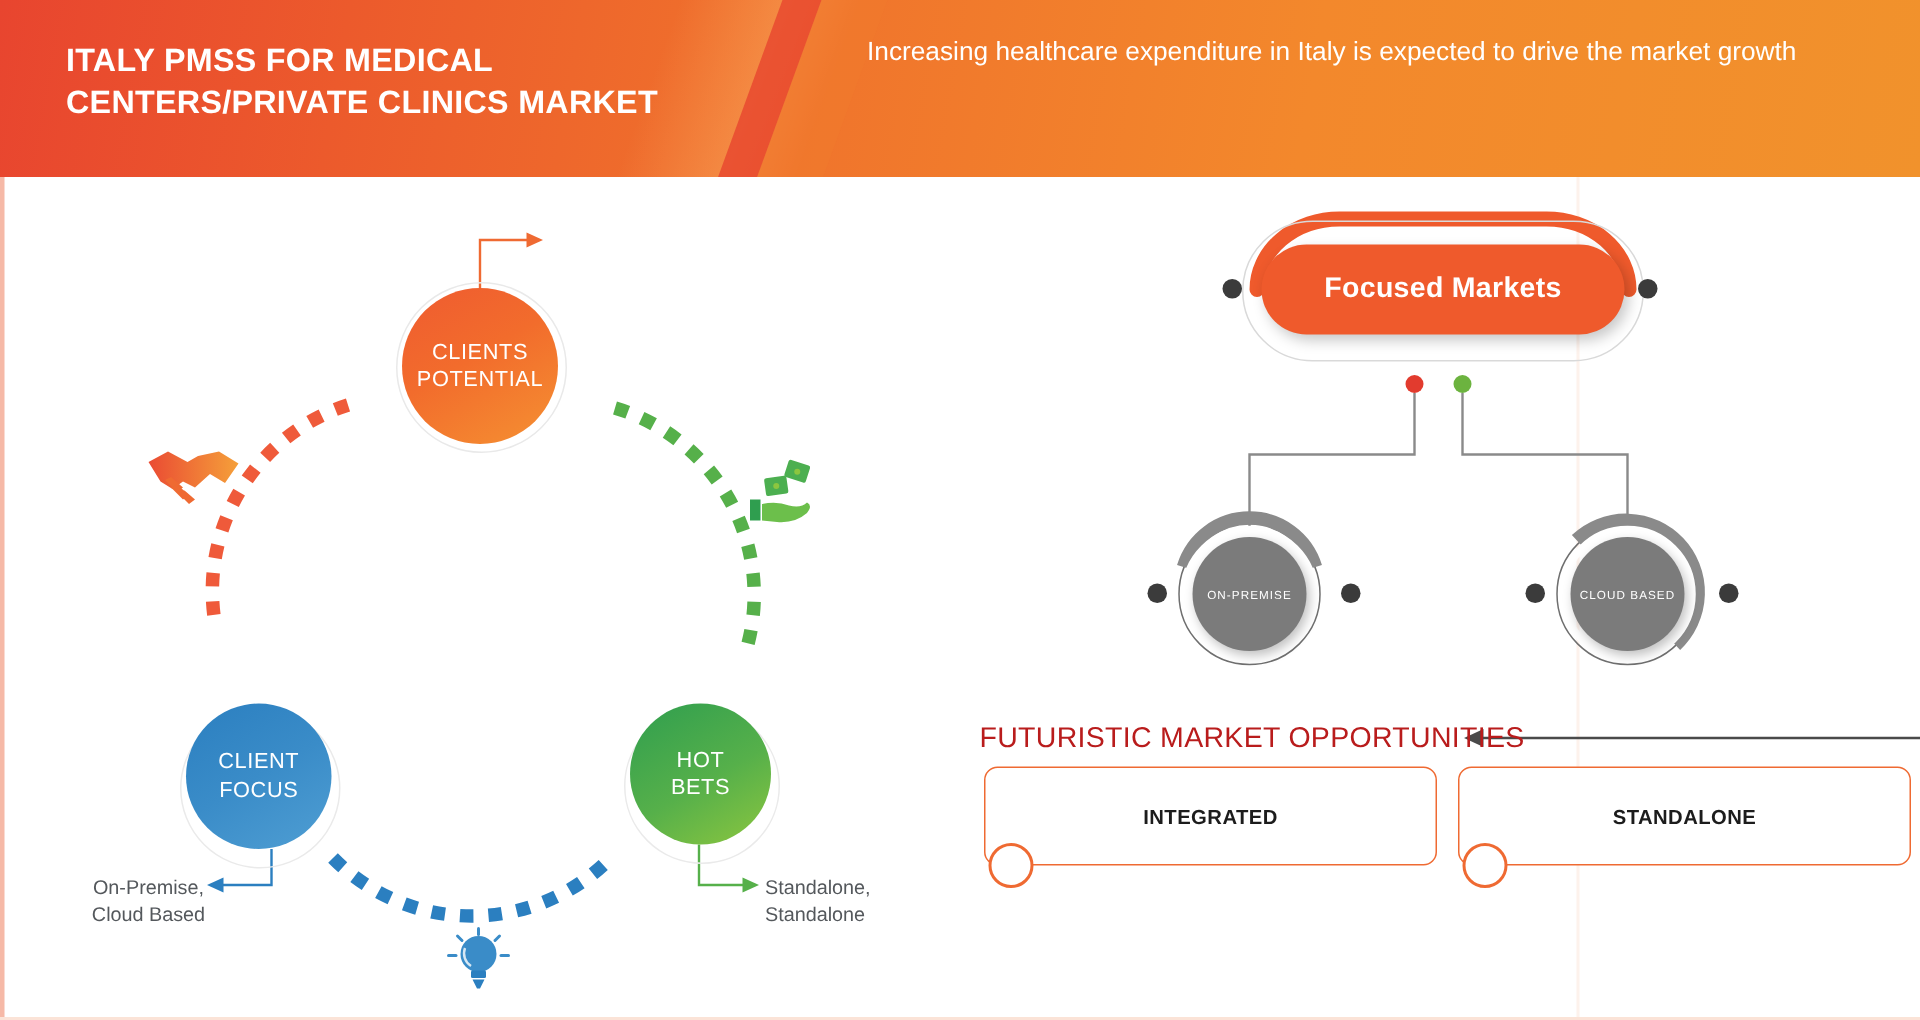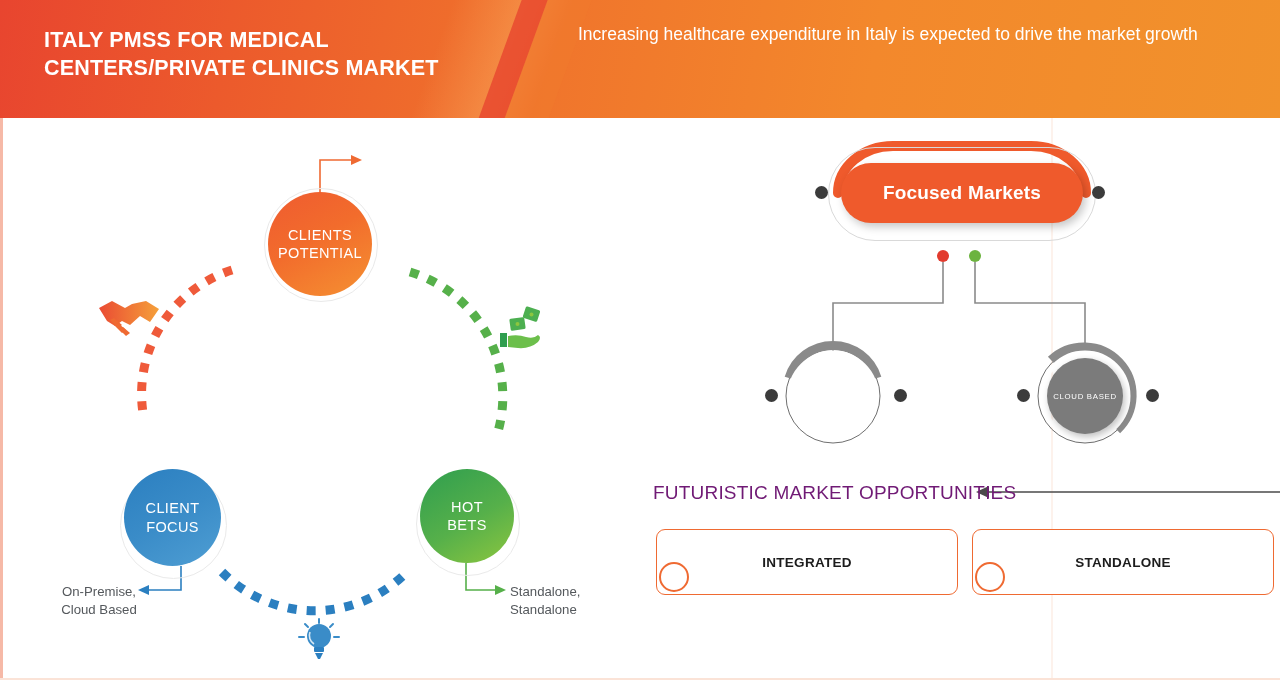--- a/index.html
+++ b/index.html
@@ -60,23 +60,23 @@
     border:1px solid #d9d9d9;box-sizing:border-box;}
   .dot-dark{position:absolute;width:13px;height:13px;border-radius:50%;background:#3b3b3b;}
   .dot-sm{position:absolute;width:12px;height:12px;border-radius:50%;}
 
   .gnode{position:absolute;width:76px;height:76px;border-radius:50%;background:#7b7b7b;
     display:flex;align-items:center;justify-content:center;color:#fff;font-size:7.8px;
     letter-spacing:.7px;box-shadow:2px 3px 7px rgba(0,0,0,.25);}
 
   .obox{position:absolute;height:64px;border:1.6px solid #ef6a32;border-radius:9px;
     display:flex;align-items:center;justify-content:center;color:#1c1c1c;
-    font-size:13.5px;font-weight:bold;letter-spacing:.3px;background:#fff;margin-top:18px;}
+    font-size:13.5px;font-weight:bold;letter-spacing:.3px;background:#fff;}
   .ocirc{position:absolute;width:26px;height:26px;border-radius:50%;border:2.2px solid #ef6a32;background:#fff;}
-  .fut-title{position:absolute;left:653px;top:482px;color:#701a75;font-size:19px;letter-spacing:.2px;}
+  .fut-title{position:absolute;left:653px;top:482px;color:#b91c1c;font-size:19px;letter-spacing:.2px;}
   svg{display:block;}
   .svg-abs{position:absolute;left:0;top:0;pointer-events:none;}
 </style>
 </head>
 <body>
 
 <div id="page">
 
   <div class="header">
     <div class="hdr-glow"></div>
@@ -218,20 +218,23 @@
   </div>
 
   <div class="pill-outer"></div>
   <div class="pill">Focused Markets</div>
   <div class="dot-dark" style="left:815px;top:186px;"></div>
   <div class="dot-dark" style="left:1092px;top:186px;"></div>
 
   <div class="dot-sm" style="left:937px;top:250px;background:#e23b2e;"></div>
   <div class="dot-sm" style="left:969px;top:250px;background:#6cb33f;"></div>
 
+  <div class="gnode" style="left:795px;top:358px;">
+    <span>ON-PREMISE</span>
+  </div>
   <div class="dot-dark" style="left:765px;top:389px;"></div>
   <div class="dot-dark" style="left:894px;top:389px;"></div>
 
   <div class="gnode" style="left:1047px;top:358px;">
     <span>CLOUD BASED</span>
   </div>
   <div class="dot-dark" style="left:1017px;top:389px;"></div>
   <div class="dot-dark" style="left:1146px;top:389px;"></div>
 
   <div class="fut-title">FUTURISTIC MARKET OPPORTUNITIES</div>

